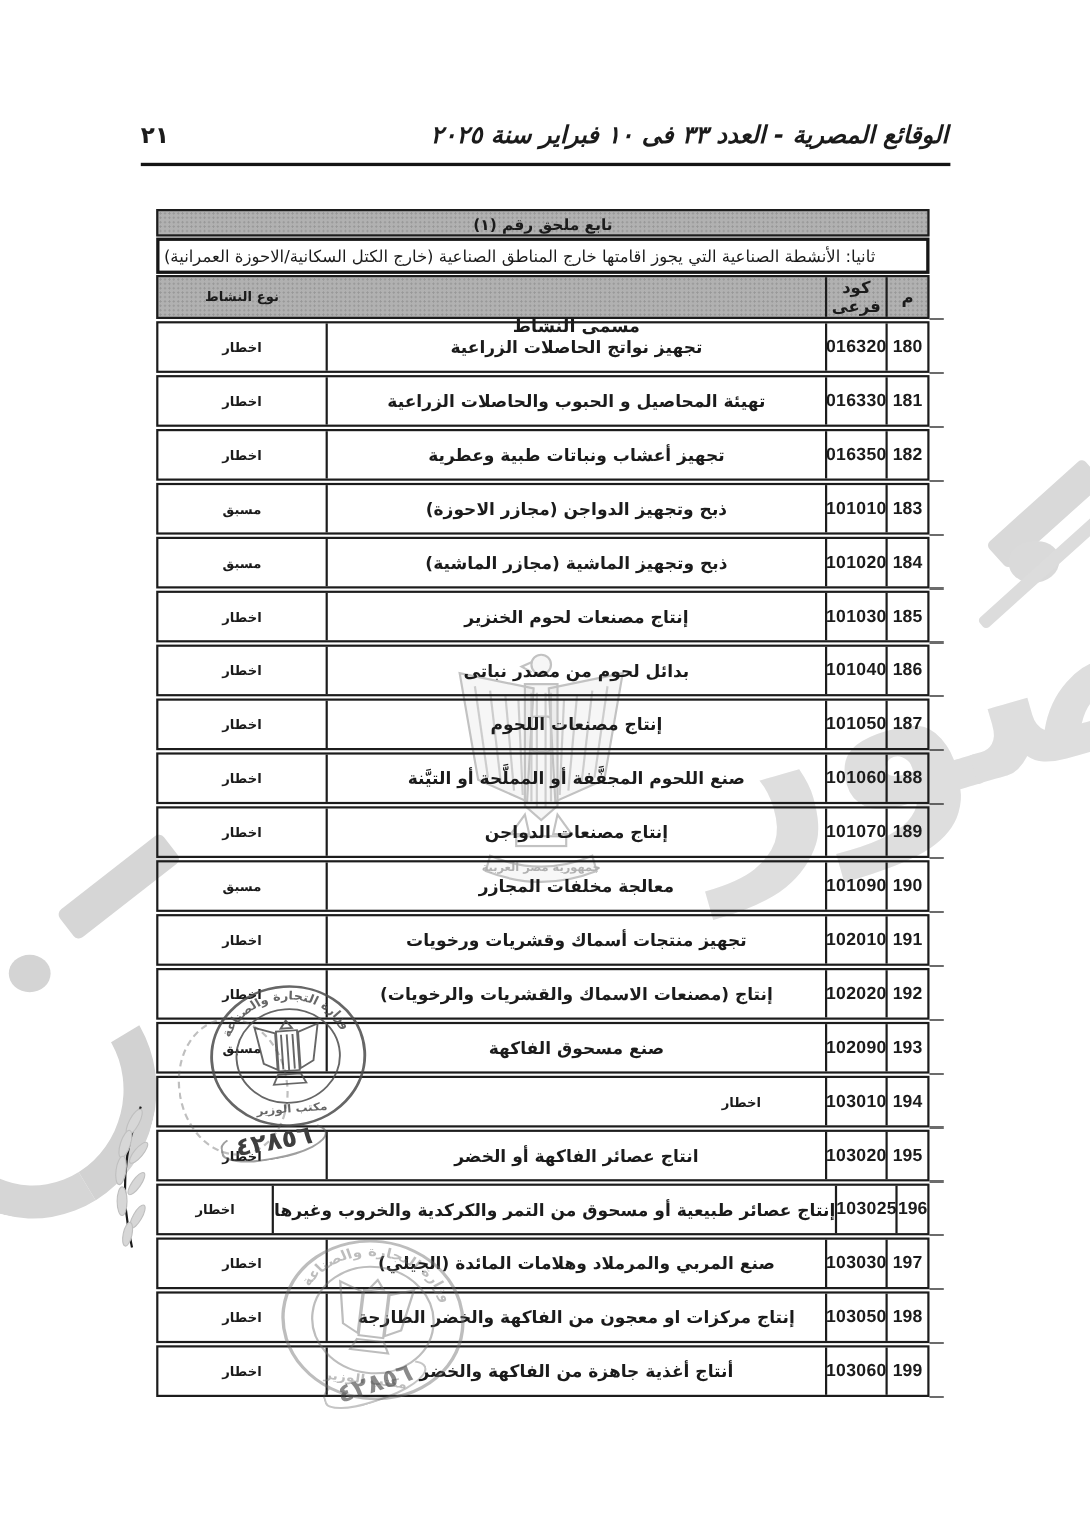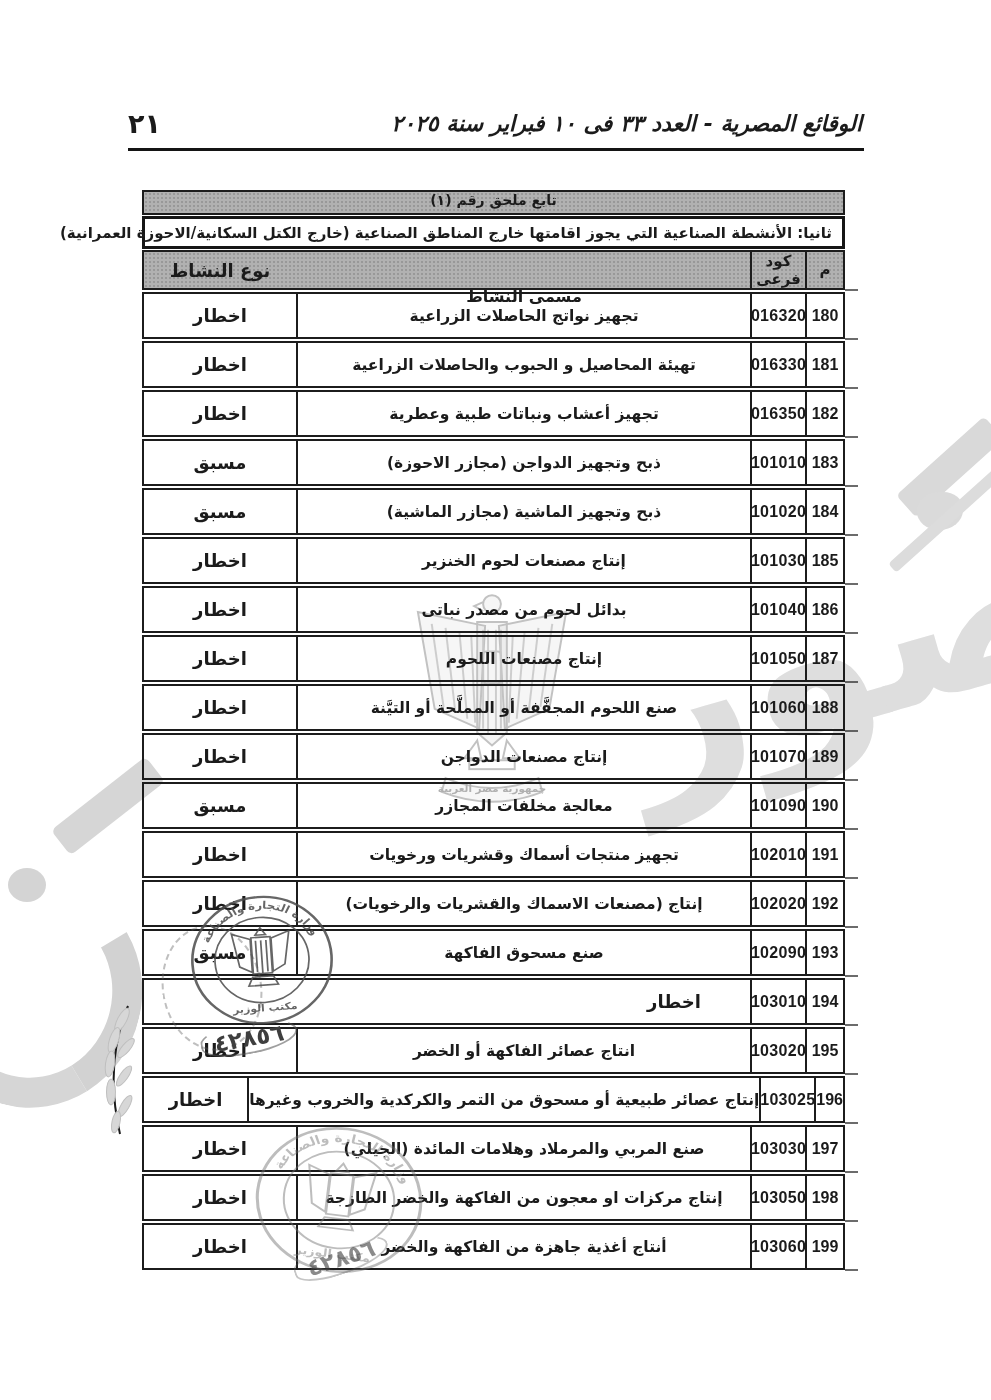--- a/index.html
+++ b/index.html
@@ -6,21 +6,21 @@
   .page{
     position:relative;width:991px;height:1400px;background:#ffffff;
     overflow:hidden;font-family:"DejaVu Sans",sans-serif;color:#1b1b1b;
     margin:0 auto;
   }
   
   .page-header{
     position:absolute;left:128px;top:102px;width:734px;height:42px;
     display:flex;align-items:center;justify-content:space-between;
   }
-  .page-number{font-size:27px;font-weight:bold;direction:rtl;}
+  .page-number{font-size:21px;font-weight:bold;direction:rtl;}
   .gazette-title{font-size:22px;font-weight:bold;direction:rtl;text-align:right;letter-spacing:0;font-style:italic;}
   .header-rule{position:absolute;left:128px;top:148px;width:736px;height:3px;background:#141414;}
 
   
   .wm{position:absolute;pointer-events:none;}
   .wm-right-bar1{right:-18px;top:452px;width:118px;height:30px;background:#d9d9d9;transform:rotate(-42deg);border-radius:5px;}
   .wm-right-dot{right:28px;top:492px;width:46px;height:38px;background:#dadada;border-radius:50% 45% 55% 50%;}
   .wm-right-bar2{right:-32px;top:512px;width:150px;height:12px;background:#dcdcdc;transform:rotate(-42deg);border-radius:4px;}
   .wm-right-callig{
     right:-88px;top:540px;font-size:215px;font-weight:bold;color:#dedede;
@@ -38,42 +38,42 @@
 
   
   .annex-table{position:absolute;left:142px;top:190px;width:703px;z-index:2;}
   .halftone{
     background-color:#b1b1b1;
     background-image:radial-gradient(rgba(20,20,20,.16) 1px,transparent 1px);
     background-size:4px 4px;
   }
   .caption-bar{
     height:25px;border:2px solid #1c1c1c;box-sizing:border-box;
-    display:flex;align-items:flex-start;justify-content:center;
+    display:flex;align-items:flex-end;justify-content:center;
     font-size:14px;font-weight:bold;direction:rtl;
   }
   .section-row{
     margin-top:1px;height:33px;border:3px solid #161616;box-sizing:border-box;
-    display:flex;align-items:center;justify-content:flex-start;
-    font-size:15px;font-weight:bold;direction:rtl;padding:0 10px 0 4px;white-space:nowrap;
+    display:flex;align-items:center;justify-content:flex-end;
+    font-size:15px;font-weight:normal;direction:rtl;padding:0 10px 0 4px;white-space:nowrap;
     background:rgba(255,255,255,.6);
   }
   .trow{
     display:flex;flex-direction:row-reverse;border:2px solid #1c1c1c;box-sizing:border-box;
   }
   .header-row{margin-top:1px;height:40px;}
   .data-row{margin-top:2px;height:47px;background:transparent;}
   .cell{
     display:flex;align-items:center;justify-content:center;box-sizing:border-box;
     font-weight:bold;text-align:center;overflow:visible;
   }
   .c-serial{width:38px;border-left:2px solid #1c1c1c;font-family:"Liberation Sans",sans-serif;font-size:16px;}
   .c-code{width:55px;border-left:2px solid #1c1c1c;font-family:"Liberation Sans",sans-serif;font-size:16px;letter-spacing:.3px;}
   .c-name{flex:1;border-left:2px solid #1c1c1c;font-size:15.5px;direction:rtl;white-space:nowrap;}
-  .c-type{width:152px;font-size:18px;direction:rtl;}
+  .c-type{width:152px;font-size:12px;direction:rtl;}
   .header-row .c-serial,.header-row .c-code{font-family:"DejaVu Sans",sans-serif;font-size:15px;direction:rtl;}
   .header-row .c-name{font-size:16px;margin-top:44px;}
 
   
   .tick-strip{
     position:absolute;left:845px;top:289px;width:13px;height:983px;z-index:1;
     background:repeating-linear-gradient(to bottom,rgba(45,45,45,.7) 0 2px,transparent 2px 49px);
   }
 
   

